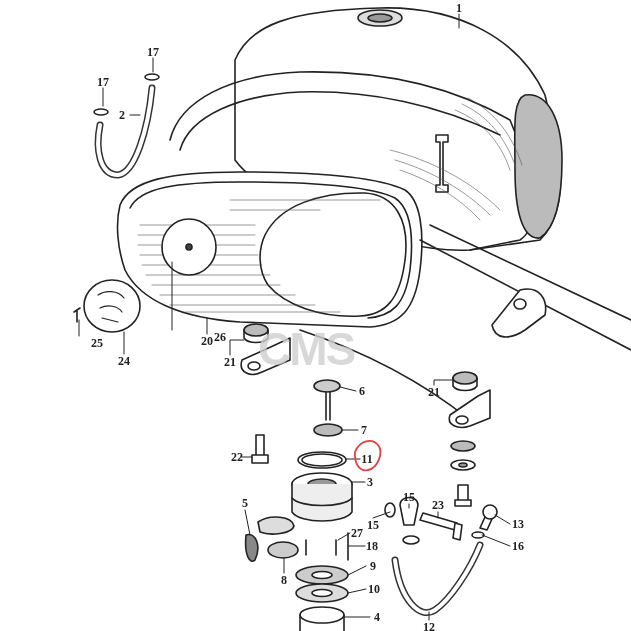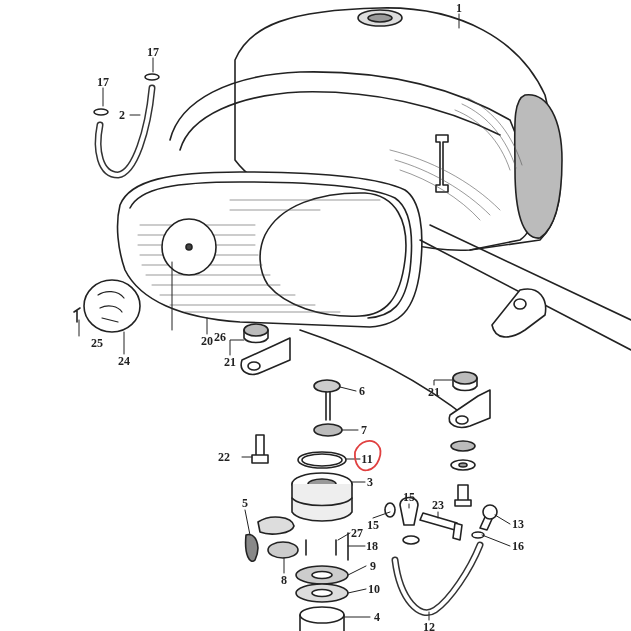--- a/index.html
+++ b/index.html
@@ -163,35 +163,36 @@
           <path d="M284,573 L284,558"></path>
       <path d="M366,589 L348,593"></path>
           <path d="M370,617 L344,617"></path>
           <path d="M429,620 L429,612"></path>
     </g>
   </g>
 
   <path d="M355,452 C360,440 372,438 378,445 C384,452 378,468 368,470 C360,472 354,464 355,452 Z" fill="none" stroke="#e04040" stroke-width="1.8"></path>
 </svg>
 
+<div class="wm" style="left:258px;top:322px;font-size:46px;letter-spacing:-2px;">CMS</div>
 
 <div id="labels">
       <div class="lbl" style="left: 459px; top: 8px;">1</div>
       <div class="lbl" style="left: 153px; top: 52px;">17</div>
       <div class="lbl" style="left: 103px; top: 82px;">17</div>
       <div class="lbl" style="left: 122px; top: 115px;">2</div>
       <div class="lbl" style="left: 97px; top: 343px;">25</div>
       <div class="lbl" style="left: 124px; top: 361px;">24</div>
       <div class="lbl" style="left: 172px; top: 337px; margin-left: 48px;">26</div>
       <div class="lbl" style="left: 207px; top: 341px;">20</div>
       <div class="lbl" style="left: 230px; top: 362px;">21</div>
       <div class="lbl" style="left: 362px; top: 391px;">6</div>
       <div class="lbl" style="left: 434px; top: 392px;">21</div>
       <div class="lbl" style="left: 364px; top: 430px;">7</div>
-      <div class="lbl" style="left: 224px; top: 457px; text-align: center;">22</div>
+      <div class="lbl" style="left: 237px; top: 457px; text-align: center;">22</div>
       <div class="lbl" style="left: 367px; top: 459px;">11</div>
       <div class="lbl" style="left: 370px; top: 482px;">3</div>
       <div class="lbl" style="left: 409px; top: 497px;">15</div>
       <div class="lbl" style="left: 438px; top: 505px;">23</div>
       <div class="lbl" style="left: 245px; top: 503px;">5</div>
       <div class="lbl" style="left: 373px; top: 525px;">15</div>
       <div class="lbl" style="left: 518px; top: 524px; text-align: right;">13</div>
       <div class="lbl" style="left: 357px; top: 533px;">27</div>
       <div class="lbl" style="left: 372px; top: 546px;">18</div>
       <div class="lbl" style="left: 518px; top: 546px;">16</div>

